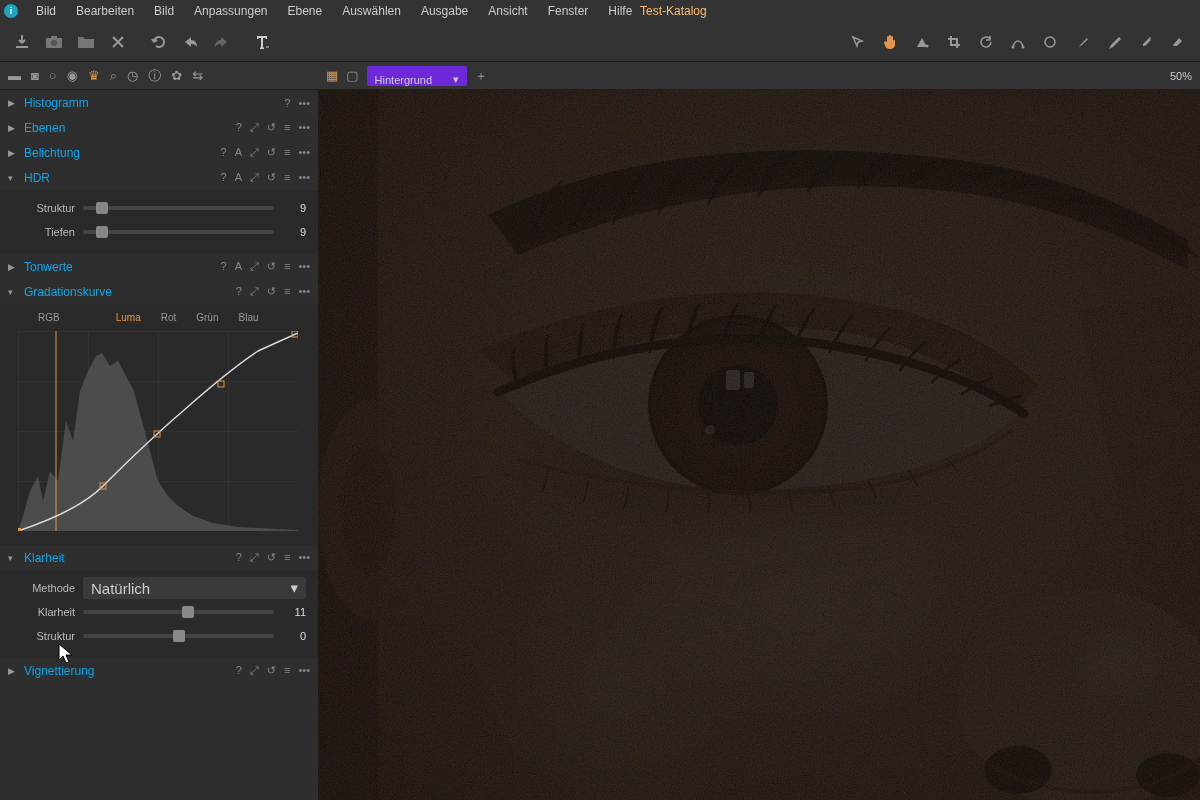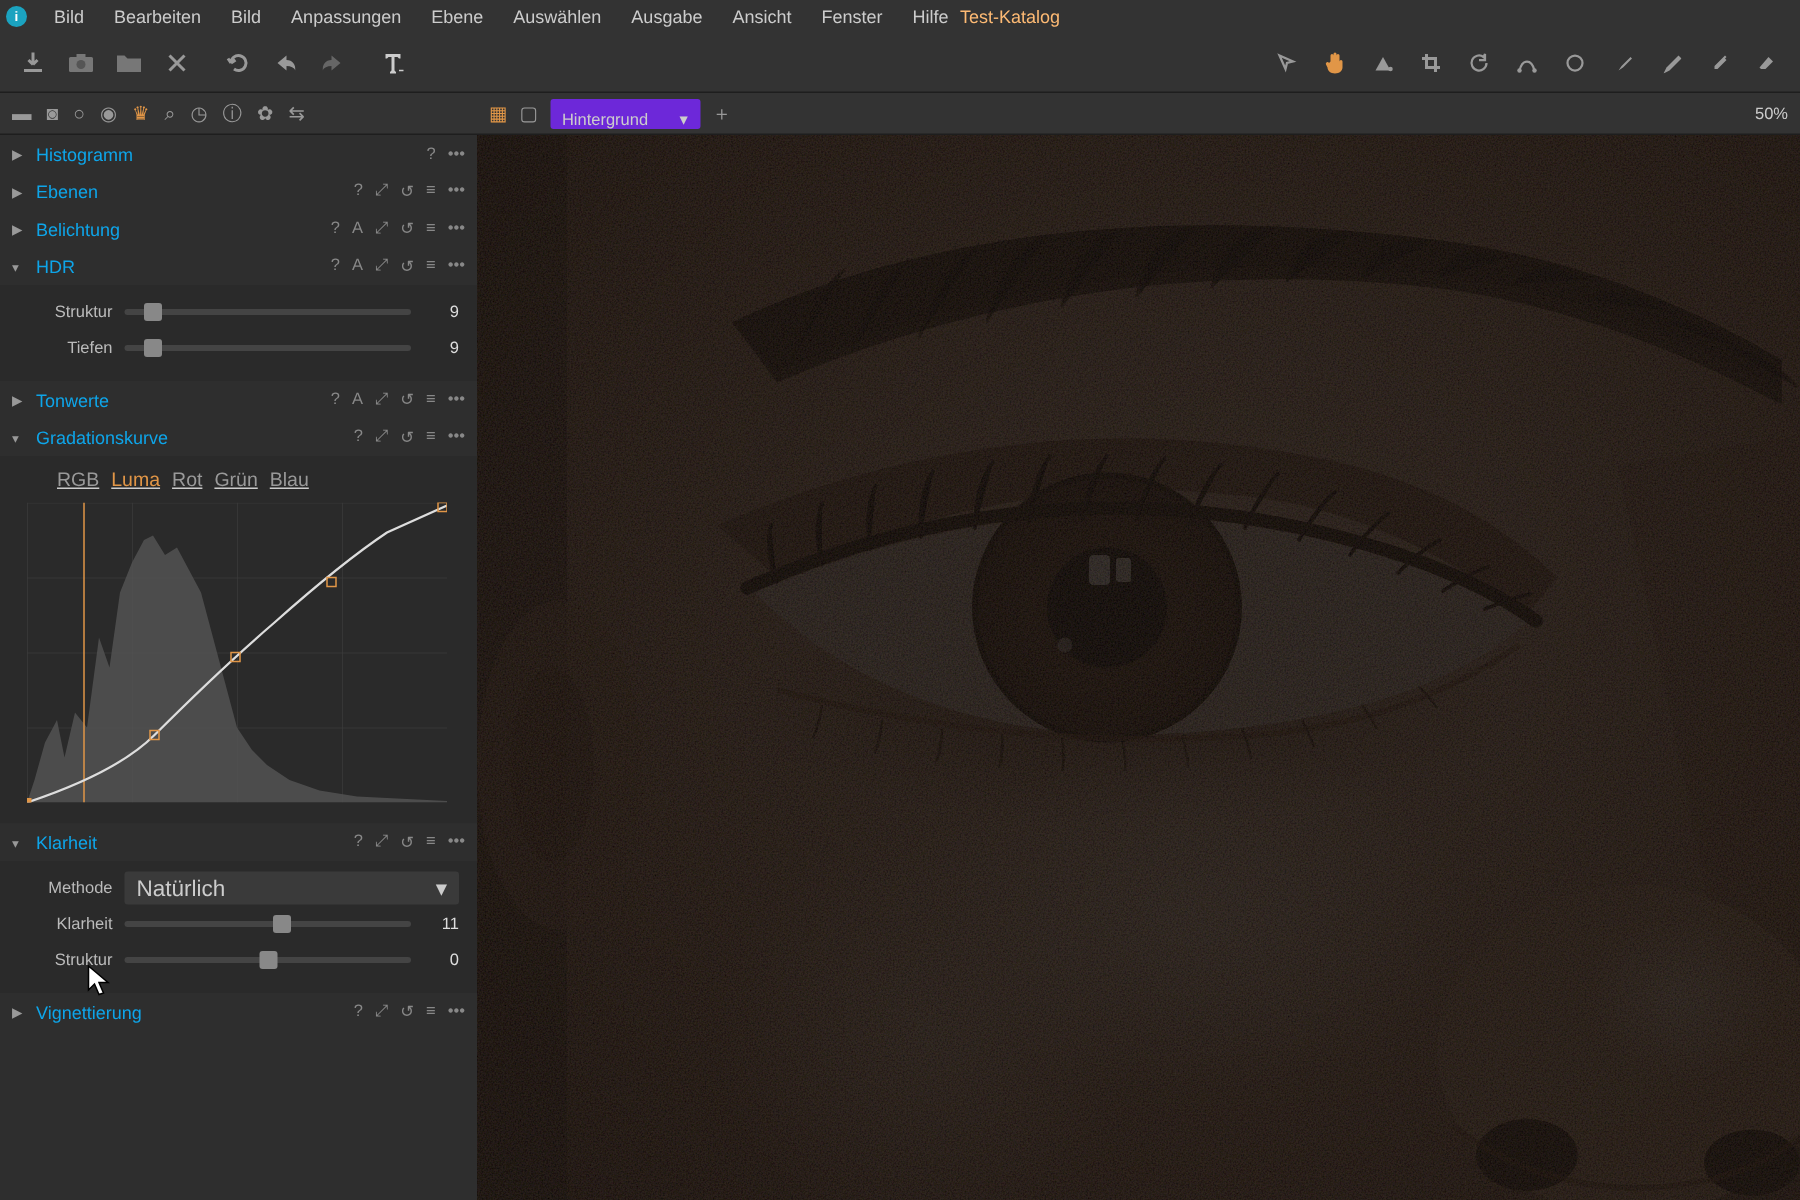--- a/index.html
+++ b/index.html
@@ -23,23 +23,23 @@
 .chev{width:10px;color:#999;margin-right:6px;font-size:9px;}
 .p-title{flex:1;color:#0ea5e9;}
 .p-icons{display:flex;gap:8px;color:#888;font-size:11px;}
 .p-icons span{cursor:pointer;}
 .panel-body{padding:6px 12px 10px 20px;background:#2a2a2a;}
 .slider-row{display:flex;align-items:center;height:24px;gap:8px;}
 .s-label{width:55px;text-align:right;color:#bbb;font-size:11px;}
 .slider-track{flex:1;height:4px;background:#444;position:relative;cursor:pointer;border-radius:2px;}
 .slider-thumb{position:absolute;top:-4px;width:12px;height:12px;background:#888;border-radius:2px;transform:translateX(-50%);}
 .s-val{width:24px;text-align:right;color:#ddd;font-size:11px;}
-.curve-tabs{display:flex;gap:8px;padding:4px 10px 8px 30px;font-size:13px;text-decoration:underline;}
+.curve-tabs{display:flex;gap:20px;padding:4px 10px 8px 30px;font-size:10px;}
 .curve-tabs span{color:#999;cursor:pointer;}
-.curve-tabs span.active{color:#e19647;}
+.curve-tabs span.active{color:#e19647;margin-left:36px;}
 .curve-box{margin:0 10px 6px 10px;height:200px;background:#2a2a2a;position:relative;}
 .curve-io{display:flex;gap:20px;padding:2px 10px 8px 20px;font-size:11px;align-items:center;}
 .curve-io .lbl{color:#aaa;}
 .curve-io .val{color:#ddd;margin-right:12px;}
 .dropdown{flex:1;height:22px;background:#3a3a3a;border:none;color:#ccc;padding:0 8px;display:flex;align-items:center;justify-content:space-between;cursor:pointer;font-size:15px;border-radius:2px;}
 .canvas-area{flex:1;display:flex;flex-direction:column;background:#222;}
 .canvas-bar{height:28px;background:#333;display:flex;align-items:center;padding:0 8px;gap:8px;border-bottom:1px solid #1e1e1e;}
 .view-ico{color:#999;cursor:pointer;font-size:13px;}
 .view-ico.active{color:#e19647;}
 .layer-select{width:100px;height:20px;background:#6d28d9;color:#ccc;display:flex;align-items:flex-end;justify-content:space-between;padding:0 8px;font-size:11px;cursor:pointer;border-radius:2px;}

